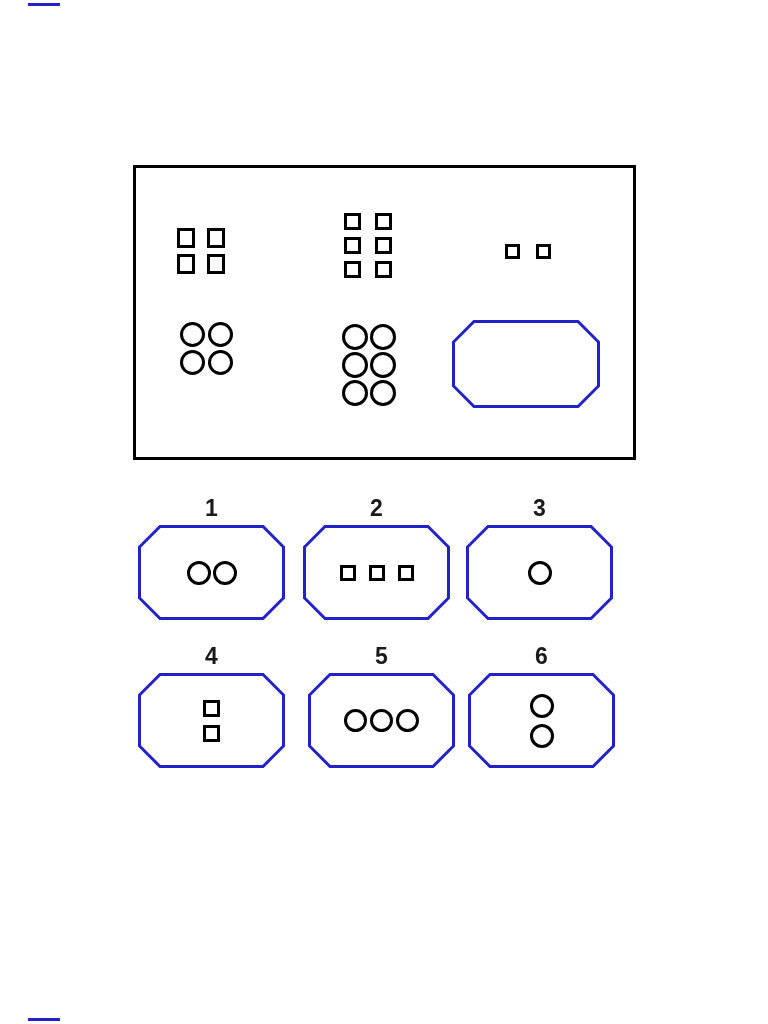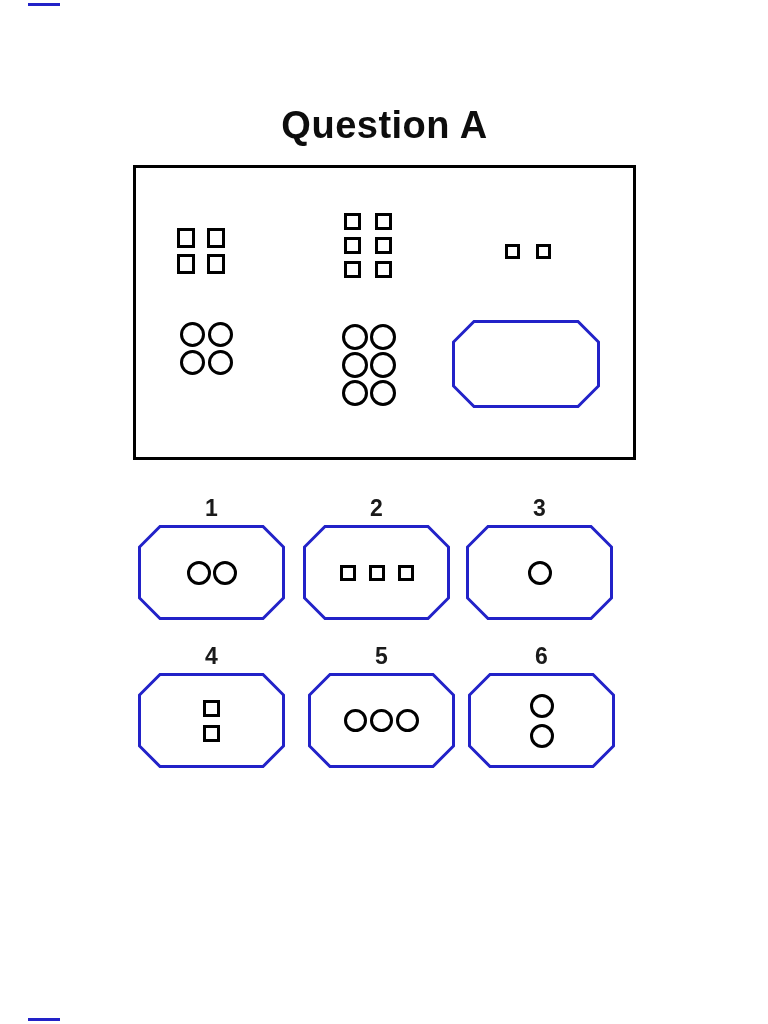--- a/index.html
+++ b/index.html
@@ -57,21 +57,20 @@
   #artifact-top{left:28px;top:3px;}
   #artifact-bottom{left:28px;top:1018px;}
 </style>
 </head>
 <body>
 
 <div class="page">
 
   <div class="edge-artifact" id="artifact-top"></div>
 
-  <div class="title">Question A</div>
 
   <div class="puzzle-box">
     <div class="group" id="g-sq22">
         <div class="shape-row">
           <span class="shape square"></span>
           <span class="shape square"></span>
         </div>
         <div class="shape-row">
           <span class="shape square"></span>
           <span class="shape square"></span>

